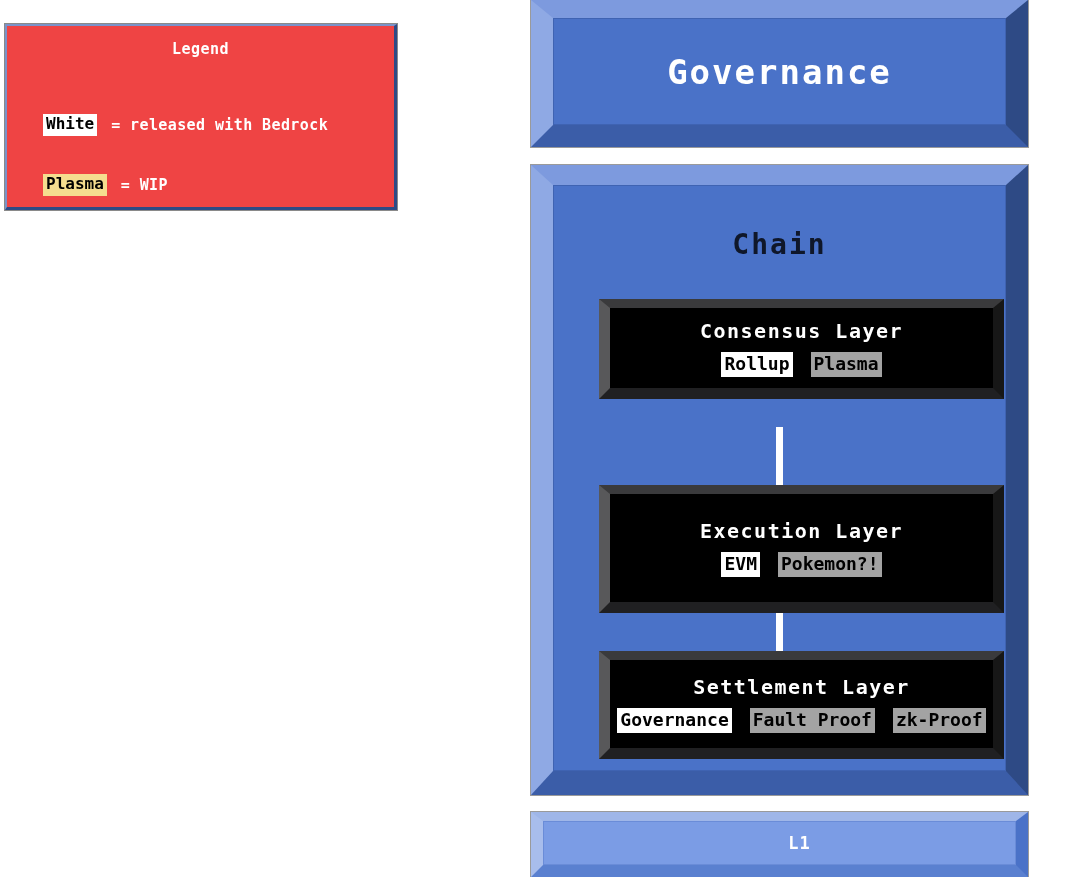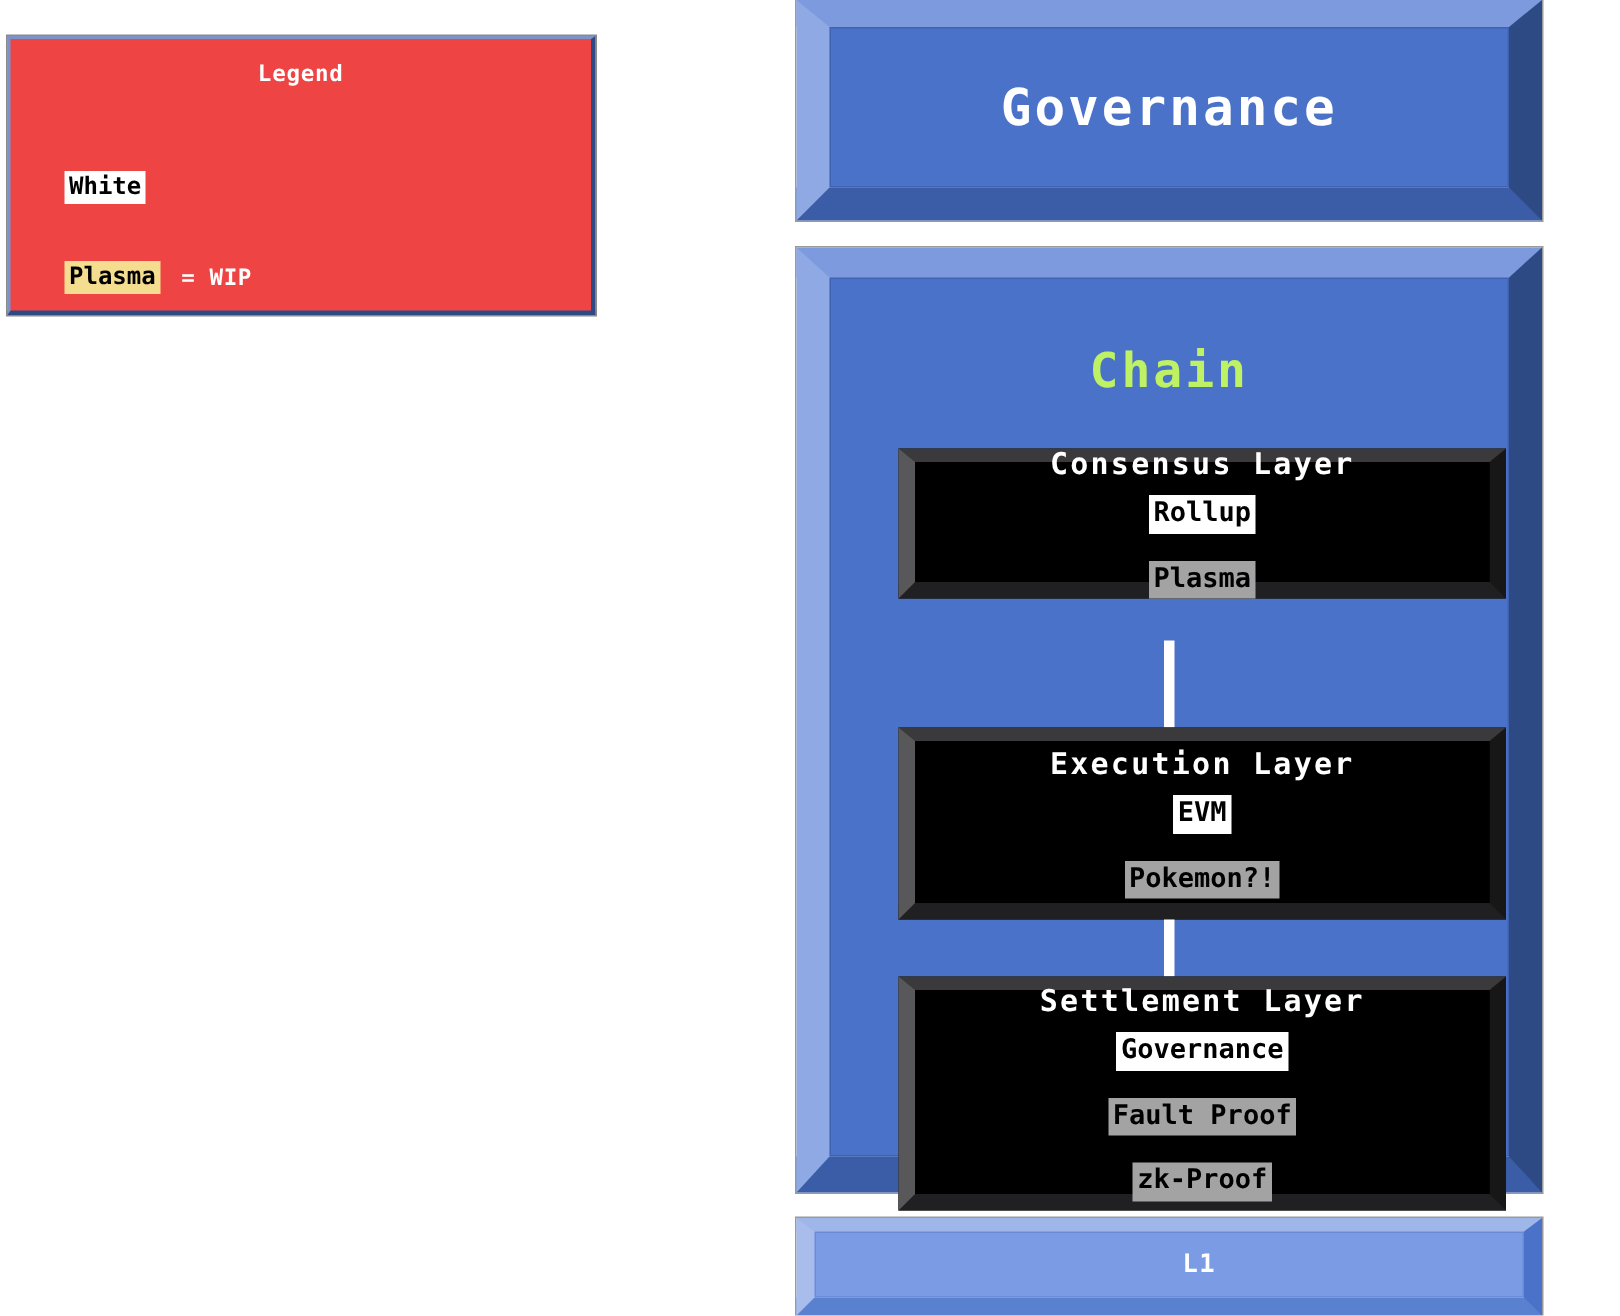--- a/index.html
+++ b/index.html
@@ -139,22 +139,22 @@
     background: #4a72c8;
     border: 1px solid #3f63b2;
     display: block;
   }
   .chain-label {
     position: absolute;
     top: 42px;
     left: 0;
     width: 100%;
     text-align: center;
-    color: #bef264;
-    font-size: 32px;
+    color: #0f172a;
+    font-size: 28px;
     font-weight: bold;
     letter-spacing: 2px;
   }
 
   
   .layer {
     position: absolute;
     left: 45px;
     width: 405px;
     box-sizing: border-box;
@@ -186,37 +186,36 @@
     font-size: 20px;
     font-weight: bold;
     letter-spacing: 1.5px;
     white-space: nowrap;
   }
   .tag-row {
     display: flex;
     align-items: center;
     justify-content: flex-start;
     gap: 18px;
-    flex-direction: column;
   }
   .tag {
     color: #000000;
     font-size: 18px;
     font-weight: bold;
     line-height: 1.15;
     padding: 2px 3px 3px 3px;
     white-space: nowrap;
     letter-spacing: 0px;
   }
   .tag-white  { background: #ffffff; }
   .tag-yellow { background: #a3a3a3; }
 
   .layer-consensus  { top: 113px; height: 100px; }
   .layer-execution  { top: 299px; height: 128px; border-radius: 20px; }
-  .layer-settlement { top: 465px; height: 156px; border-radius: 30px; }
+  .layer-settlement { top: 465px; height: 108px; border-radius: 30px; }
 
   
   .connector {
     position: absolute;
     left: 50%;
     margin-left: -4px;
     width: 7px;
     background: #ffffff;
   }
   .connector-1 { top: 241px; height: 58px; }
@@ -249,20 +248,21 @@
   }
 </style>
 </head>
 <body>
 
 <div class="legend">
   <div class="legend-title">Legend</div>
 
   <div class="legend-row legend-row-1">
     <span class="legend-chip chip-white">White</span>
+    <span class="legend-desc">= released with Bedrock</span>
   </div>
 
   <div class="legend-row legend-row-2">
     <span class="legend-chip chip-yellow">Plasma</span>
     <span class="legend-desc">= WIP</span>
   </div>
 </div>
 
 <div class="stack">
 

